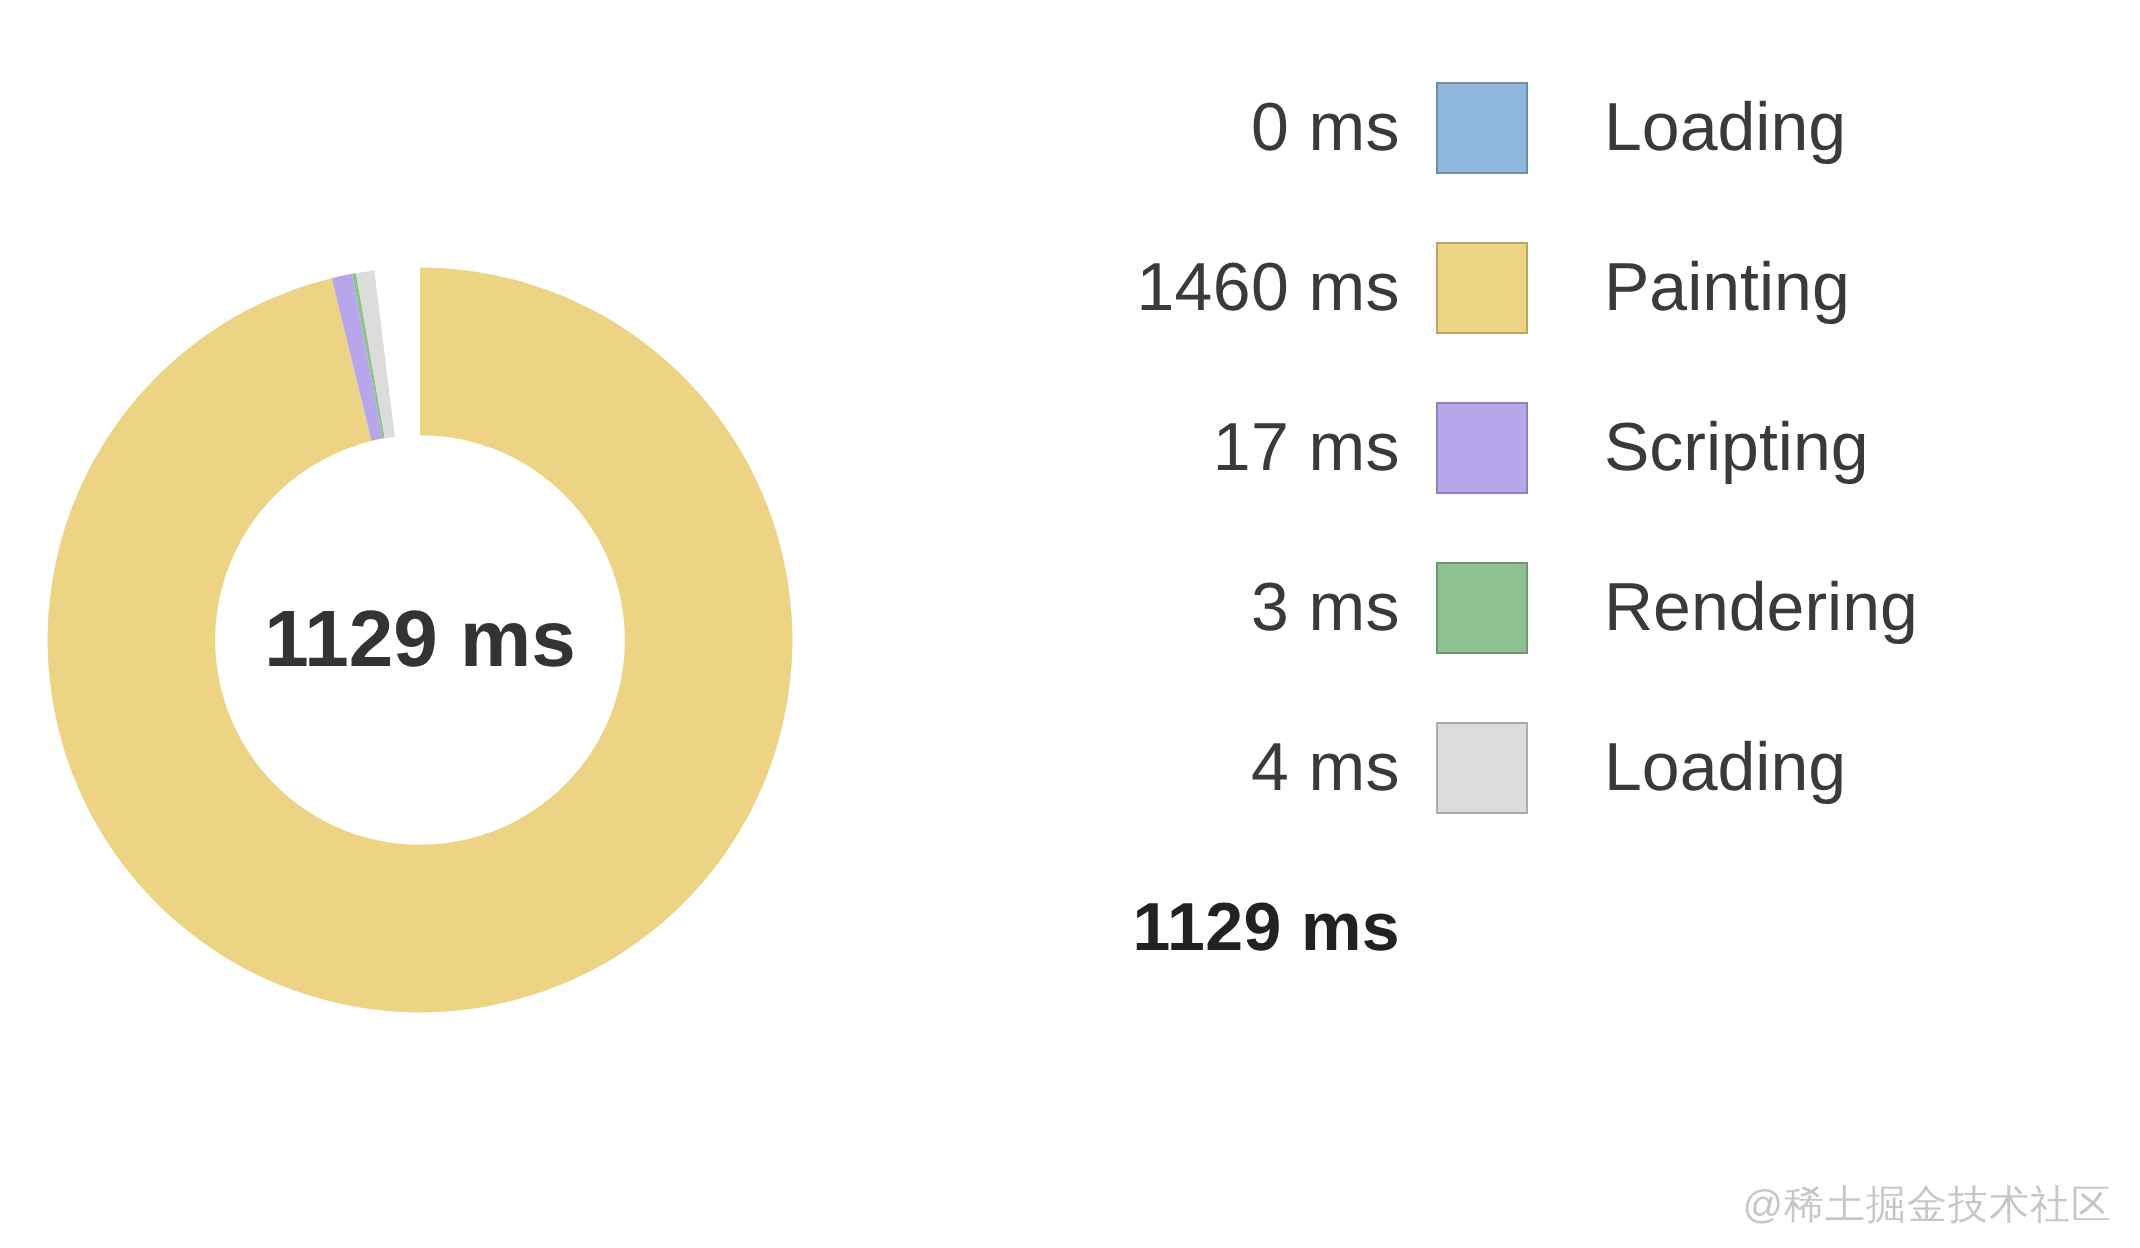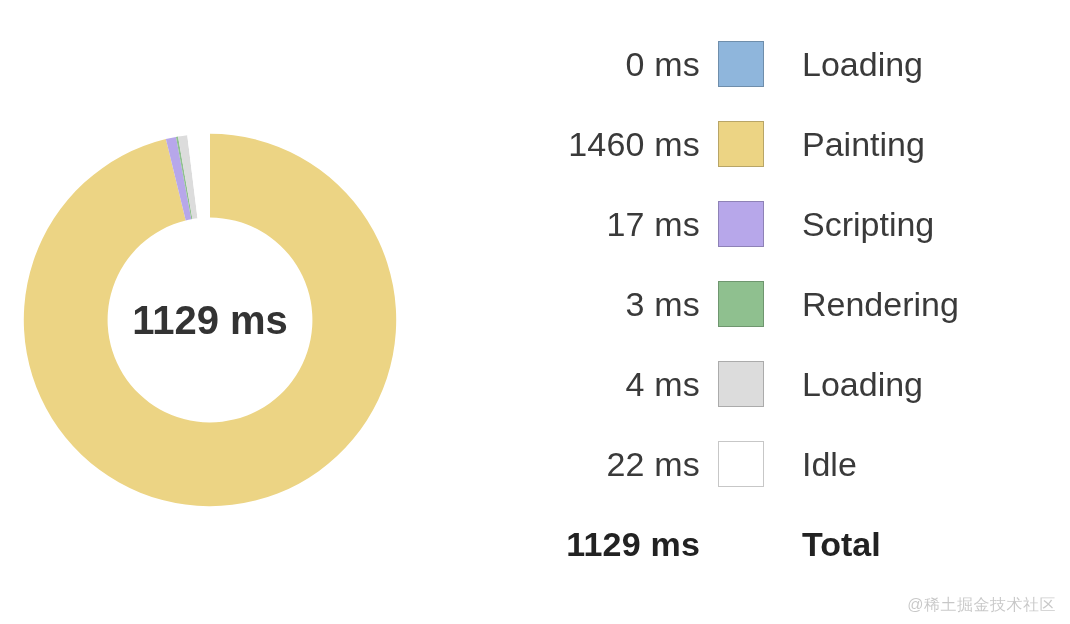--- a/index.html
+++ b/index.html
@@ -80,21 +80,21 @@
     color: #222;
   }
   .legend-total .legend-swatch {
     border: none;
     background: transparent !important;
   }
   .watermark {
     position: absolute;
     right: 14px;
     bottom: 8px;
-    font-size: 16px;
+    font-size: 20px;
     color: rgba(0,0,0,0.22);
     letter-spacing: 0.5px;
     pointer-events: none;
   }
 </style>
 </head>
 <body>
 
 <div class="container">
 
@@ -130,27 +130,21 @@
     <div class="legend-row">
       <div class="legend-value">3 ms</div>
       <div class="legend-swatch" style="background: rgb(143, 192, 143);"></div>
       <div class="legend-label">Rendering</div>
     </div>
     <div class="legend-row">
       <div class="legend-value">4 ms</div>
       <div class="legend-swatch" style="background: rgb(220, 220, 220);"></div>
       <div class="legend-label">Loading</div>
     </div>
-    <div class="legend-row">
-      <div class="legend-value">22 ms</div>
-      <div class="legend-swatch" style="background: rgb(255, 255, 255);"></div>
-      <div class="legend-label">Idle</div>
-    </div>
     <div class="legend-row legend-total">
       <div class="legend-value">1129 ms</div>
       <div class="legend-swatch"></div>
-      <div class="legend-label">Total</div>
     </div>
   </div>
 
 </div>
 
 <div class="watermark">@稀土掘金技术社区</div>
 
 </body></html>

